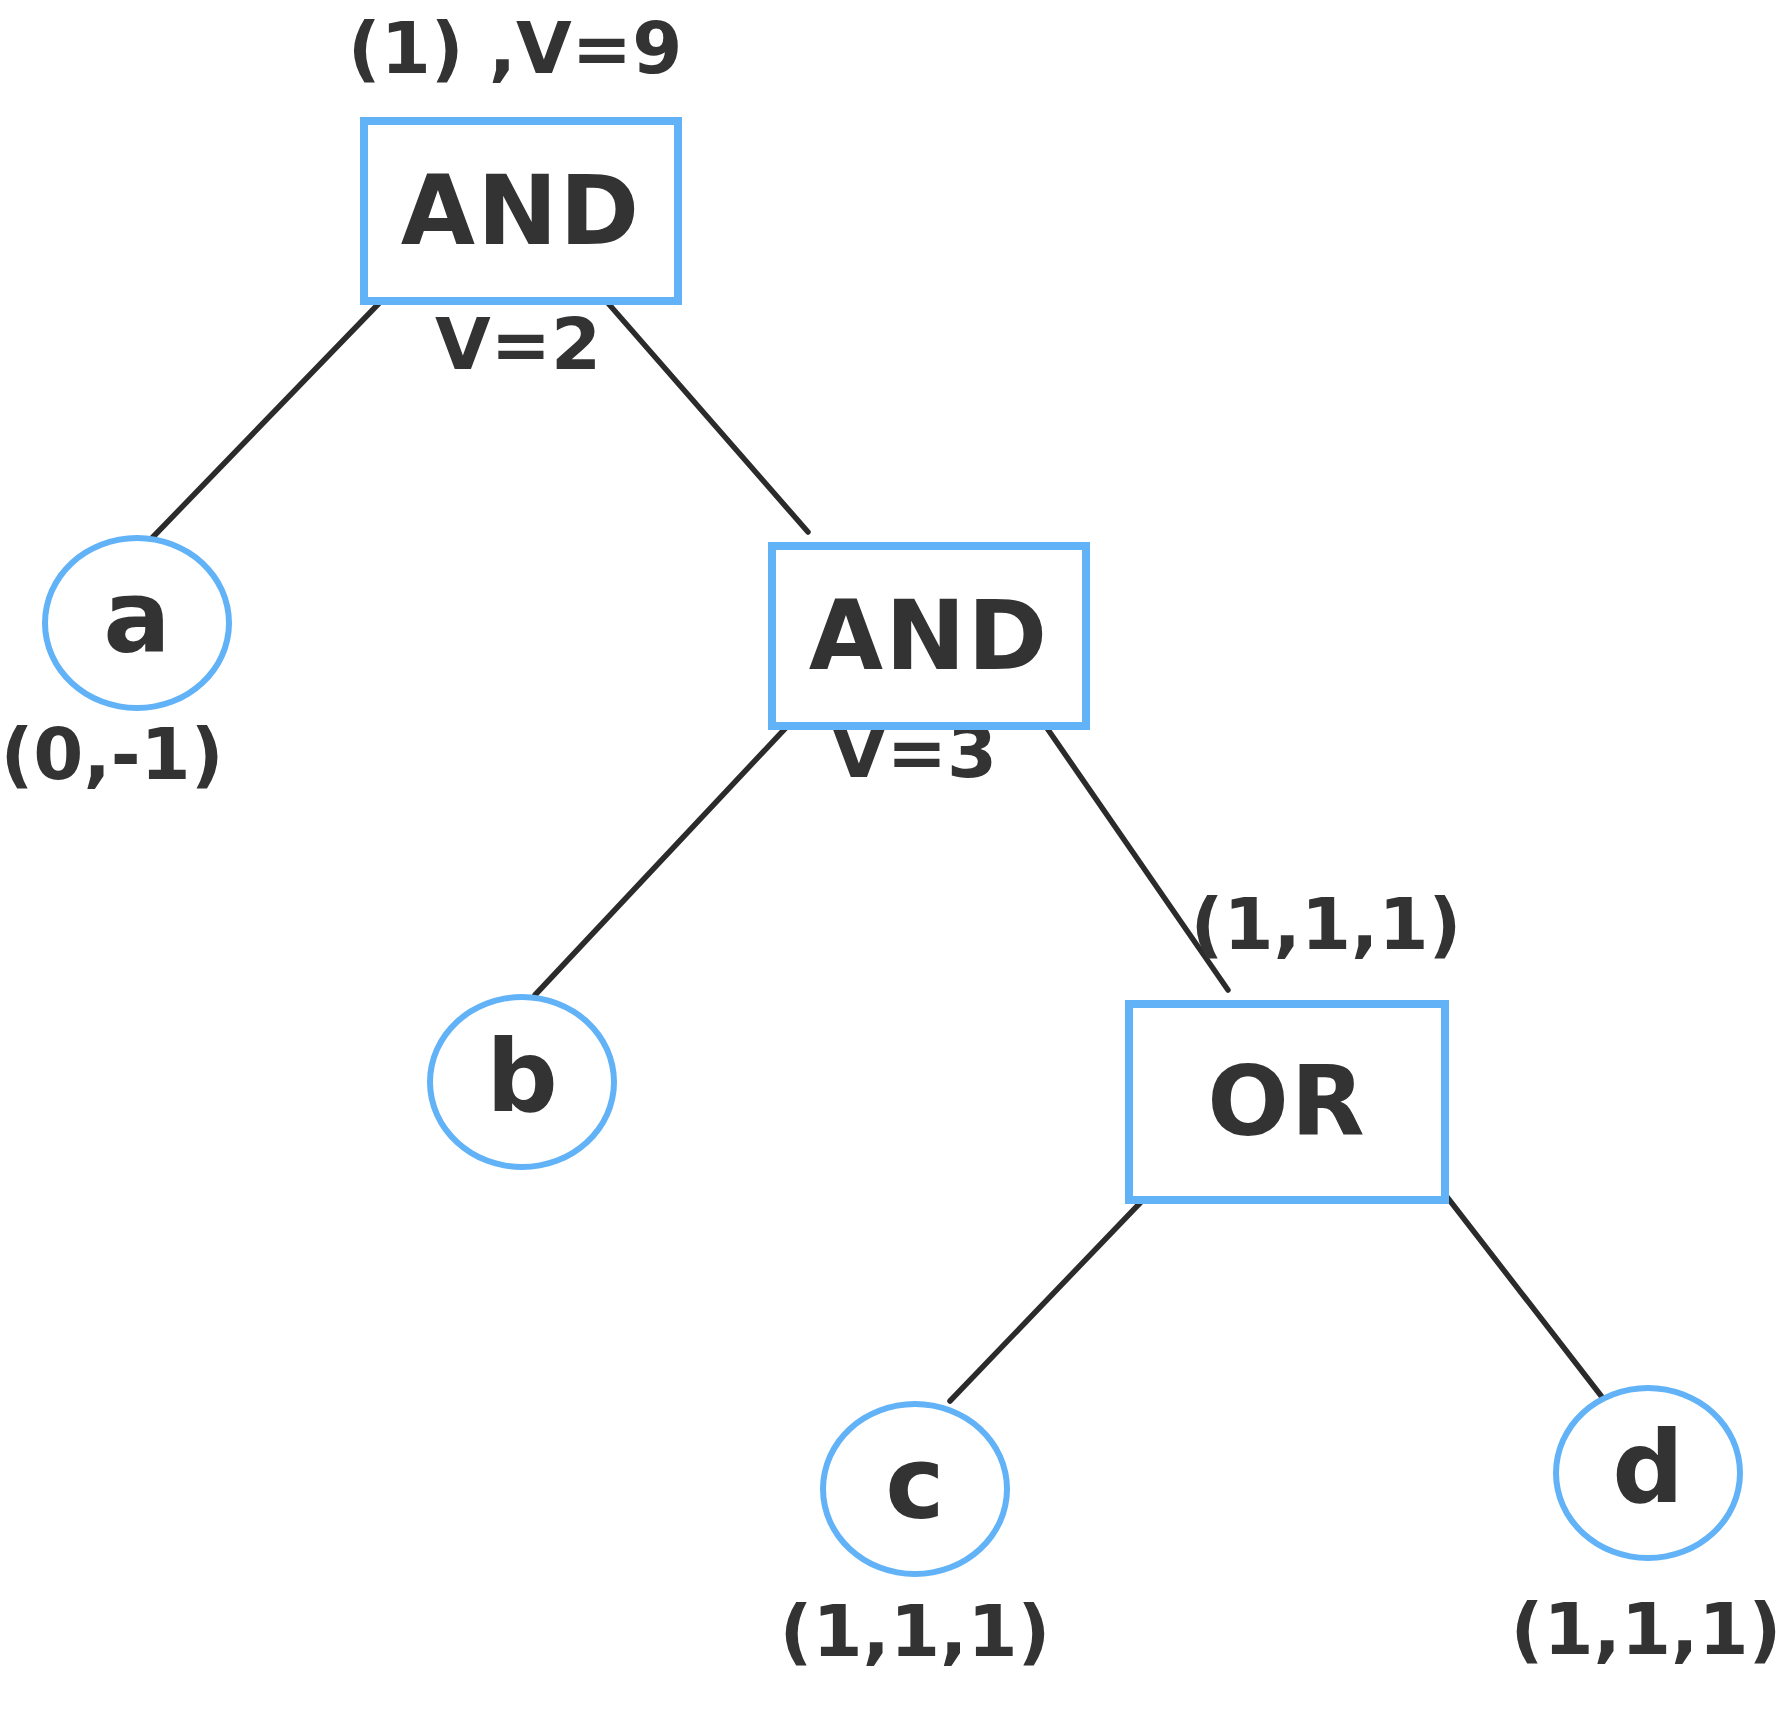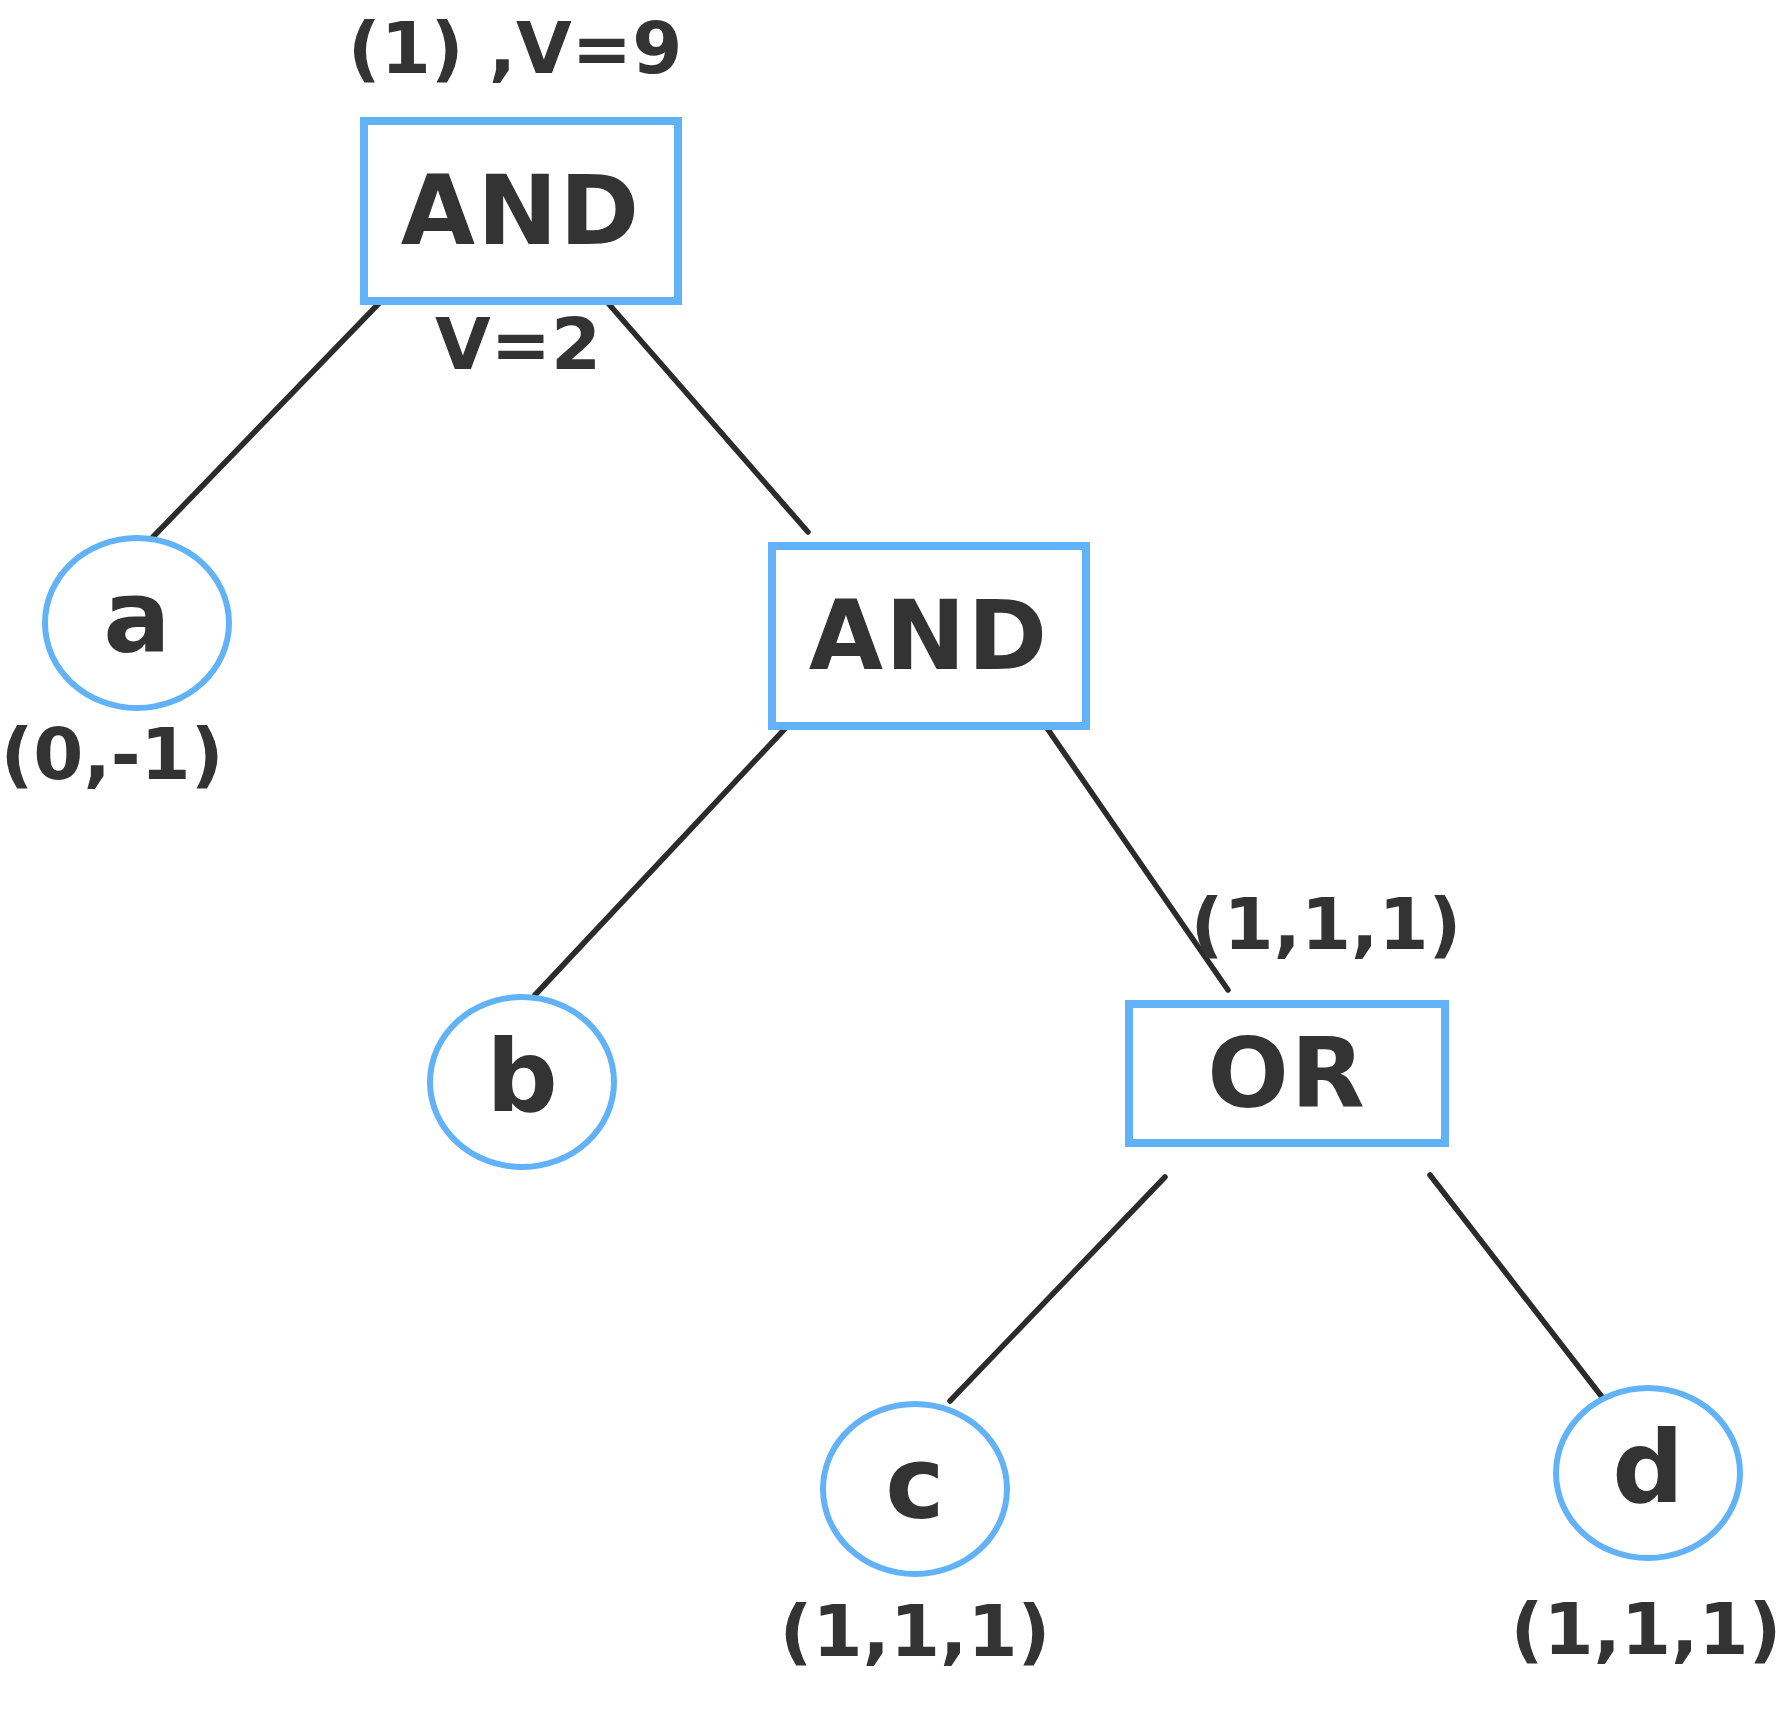--- a/index.html
+++ b/index.html
@@ -62,21 +62,21 @@
     text-align: center;
     font-weight: bold;
     font-size: 72px;
     line-height: 1;
     color: var(--text);
     white-space: nowrap;
   }
   
   .pos-and1 { left: 360px; top: 105px; width: 322px; height: 188px; }
   .pos-and2 { left: 768px; top: 530px; width: 322px; height: 188px; }
-  .pos-or1  { left: 1125px; top: 988px; width: 324px; height: 147px; }
+  .pos-or1  { left: 1125px; top: 988px; width: 324px; height: 204px; }
   .pos-a { left: 42px;   top: 535px; }
   .pos-b { left: 427px;  top: 994px; }
   .pos-c { left: 820px;  top: 1401px; }
   .pos-d { left: 1553px; top: 1385px; }
   
   .pos-and1-anno { left: 315px;  top: 12px; }
   .pos-and1-v    { left: 318px;  top: 308px; text-align: center; }
   .pos-and2-anno { left: 744px;  top: 430px; }
   .pos-and2-v    { left: 714px;  top: 716px; }
   .pos-or1-anno  { left: 1126px; top: 888px; }
@@ -94,20 +94,21 @@
     <line class="edge-line" x1="388" y1="294" x2="152" y2="538"></line>
     <line class="edge-line" x1="600" y1="294" x2="808" y2="532"></line>
     <line class="edge-line" x1="795" y1="718" x2="535" y2="995"></line>
     <line class="edge-line" x1="1040" y1="718" x2="1228" y2="990"></line>
     <line class="edge-line" x1="1165" y1="1177" x2="950" y2="1401"></line>
     <line class="edge-line" x1="1430" y1="1175" x2="1602" y2="1397"></line>
   </svg>
 
   <div class="anno pos-and1-anno">(1) ,V=9</div>
   <div class="anno pos-and1-v">V=2</div>
+  <div class="anno pos-and2-v">V=3</div>
   <div class="anno pos-or1-anno">(1,1,1)</div>
   <div class="anno pos-a-anno">(0,-1)</div>
   <div class="anno pos-c-anno">(1,1,1)</div>
   <div class="anno pos-d-anno">(1,1,1)</div>
 
   <div class="gate-box pos-and1">AND</div>
   <div class="gate-box pos-and2">AND</div>
   <div class="gate-box pos-or1">OR</div>
 
   <div class="leaf-circle pos-a">

